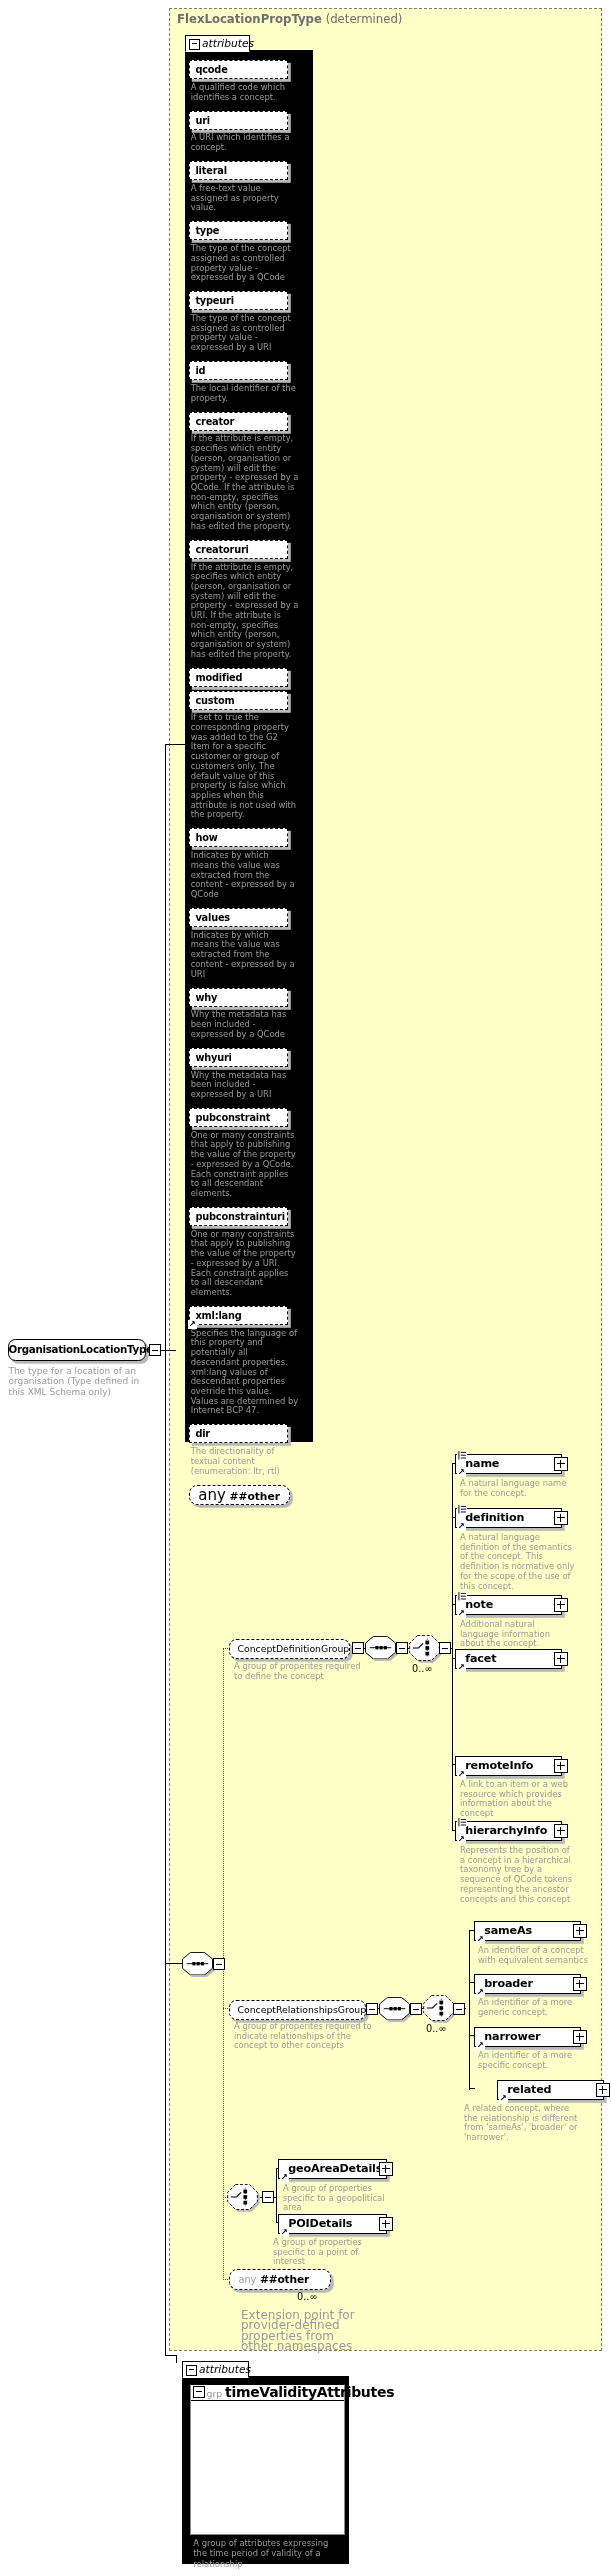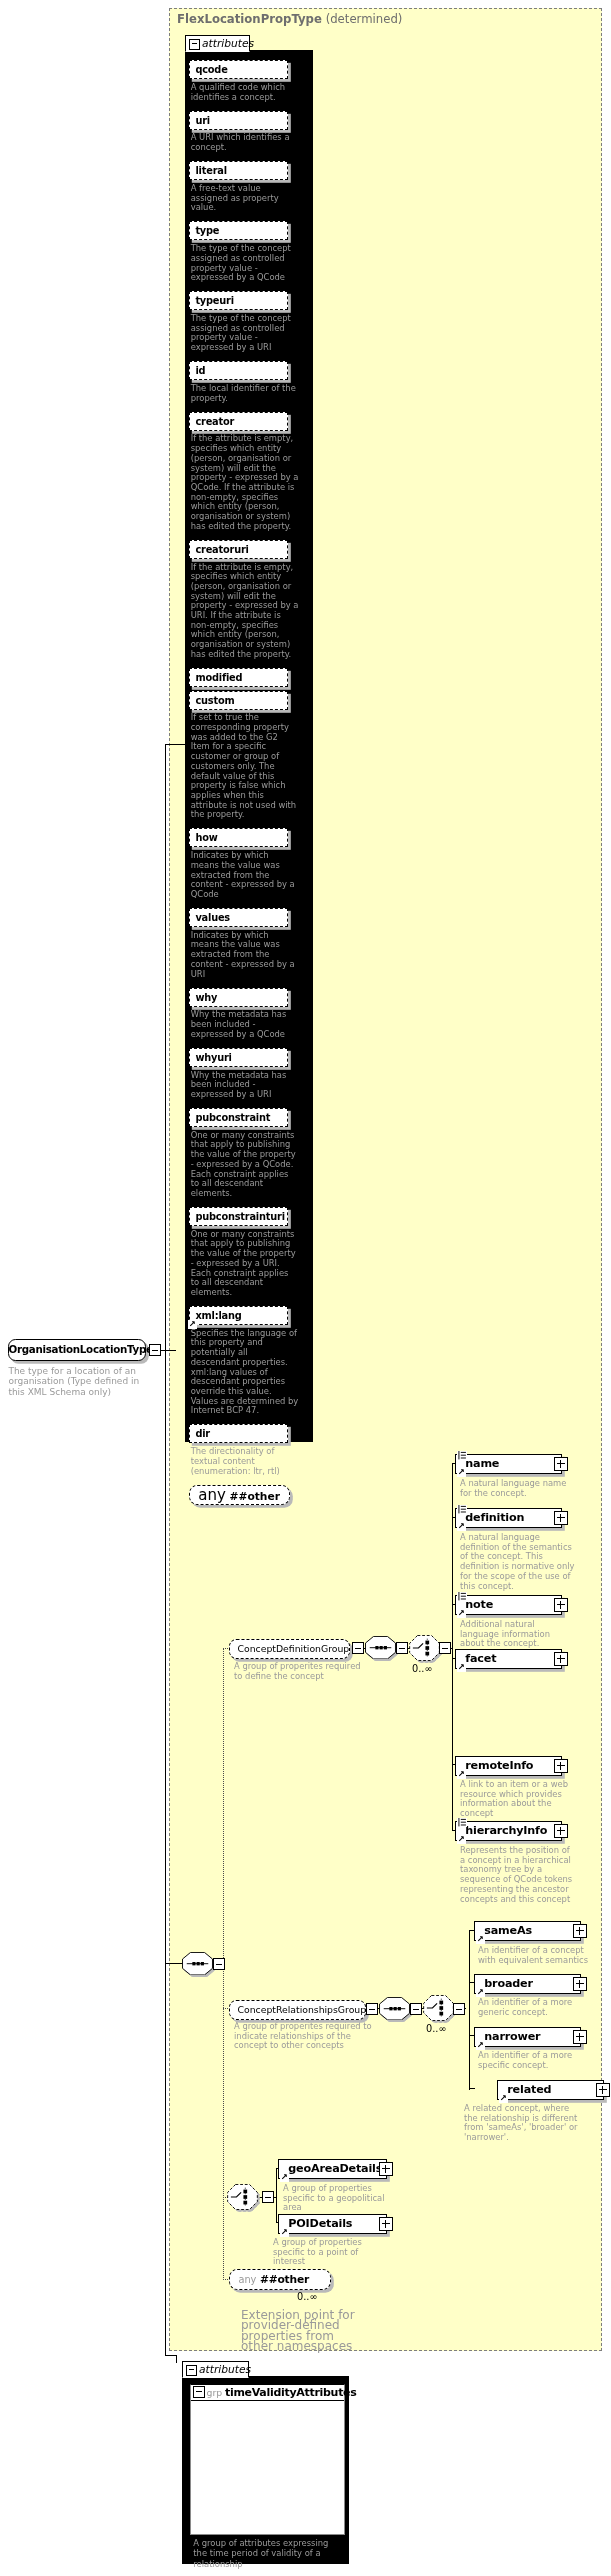--- a/index.html
+++ b/index.html
@@ -37,21 +37,21 @@
   .linesicon{position:absolute;left:0.9px;top:-3.7px;background:#fff;line-height:0;padding:0 0.9px;}
   .cline{position:absolute;background:#000;z-index:1;}
   .dotv{position:absolute;width:0;border-left:0.9px dotted #4a4a4a;z-index:1;}
   .doth{position:absolute;height:0;border-top:0.9px dotted #4a4a4a;z-index:1;}
   .oct{position:absolute;z-index:3;filter:drop-shadow(2.3px 2.3px 0 #b9b9b9);}
   .occ{position:absolute;font-size:9.8px;color:#000;z-index:2;white-space:nowrap;}
   .grpbox{position:absolute;background:#fff;border:0.9px solid #8a8a8a;border-top:0.9px solid #000;z-index:3;}
   .grphead{position:relative;height:15px;border-bottom:0.9px solid #000;font-size:9px;line-height:15px;
            padding-left:16px;white-space:nowrap;}
   .grphead .kind{color:#9a9a9a;font-size:9.3px;}
-  .grphead b{font-size:11px;letter-spacing:-0.3px;}
+  .grphead b{font-size:14px;letter-spacing:-0.3px;}
   .grp-content{padding:8.4px 5.6px 0 6.5px;}
   .grp-content .abox{width:89px;}
   .grp-content .desc{margin:0 0 7.5px 1.9px;width:110px;}
 </style>
 </head>
 <body>
 
 <div class="stage">
   <div class="yellow" style="left:169px;top:7.5px;width:431px;height:2341px;"></div>
   <div class="title" style="left:177px;top:12px;">

